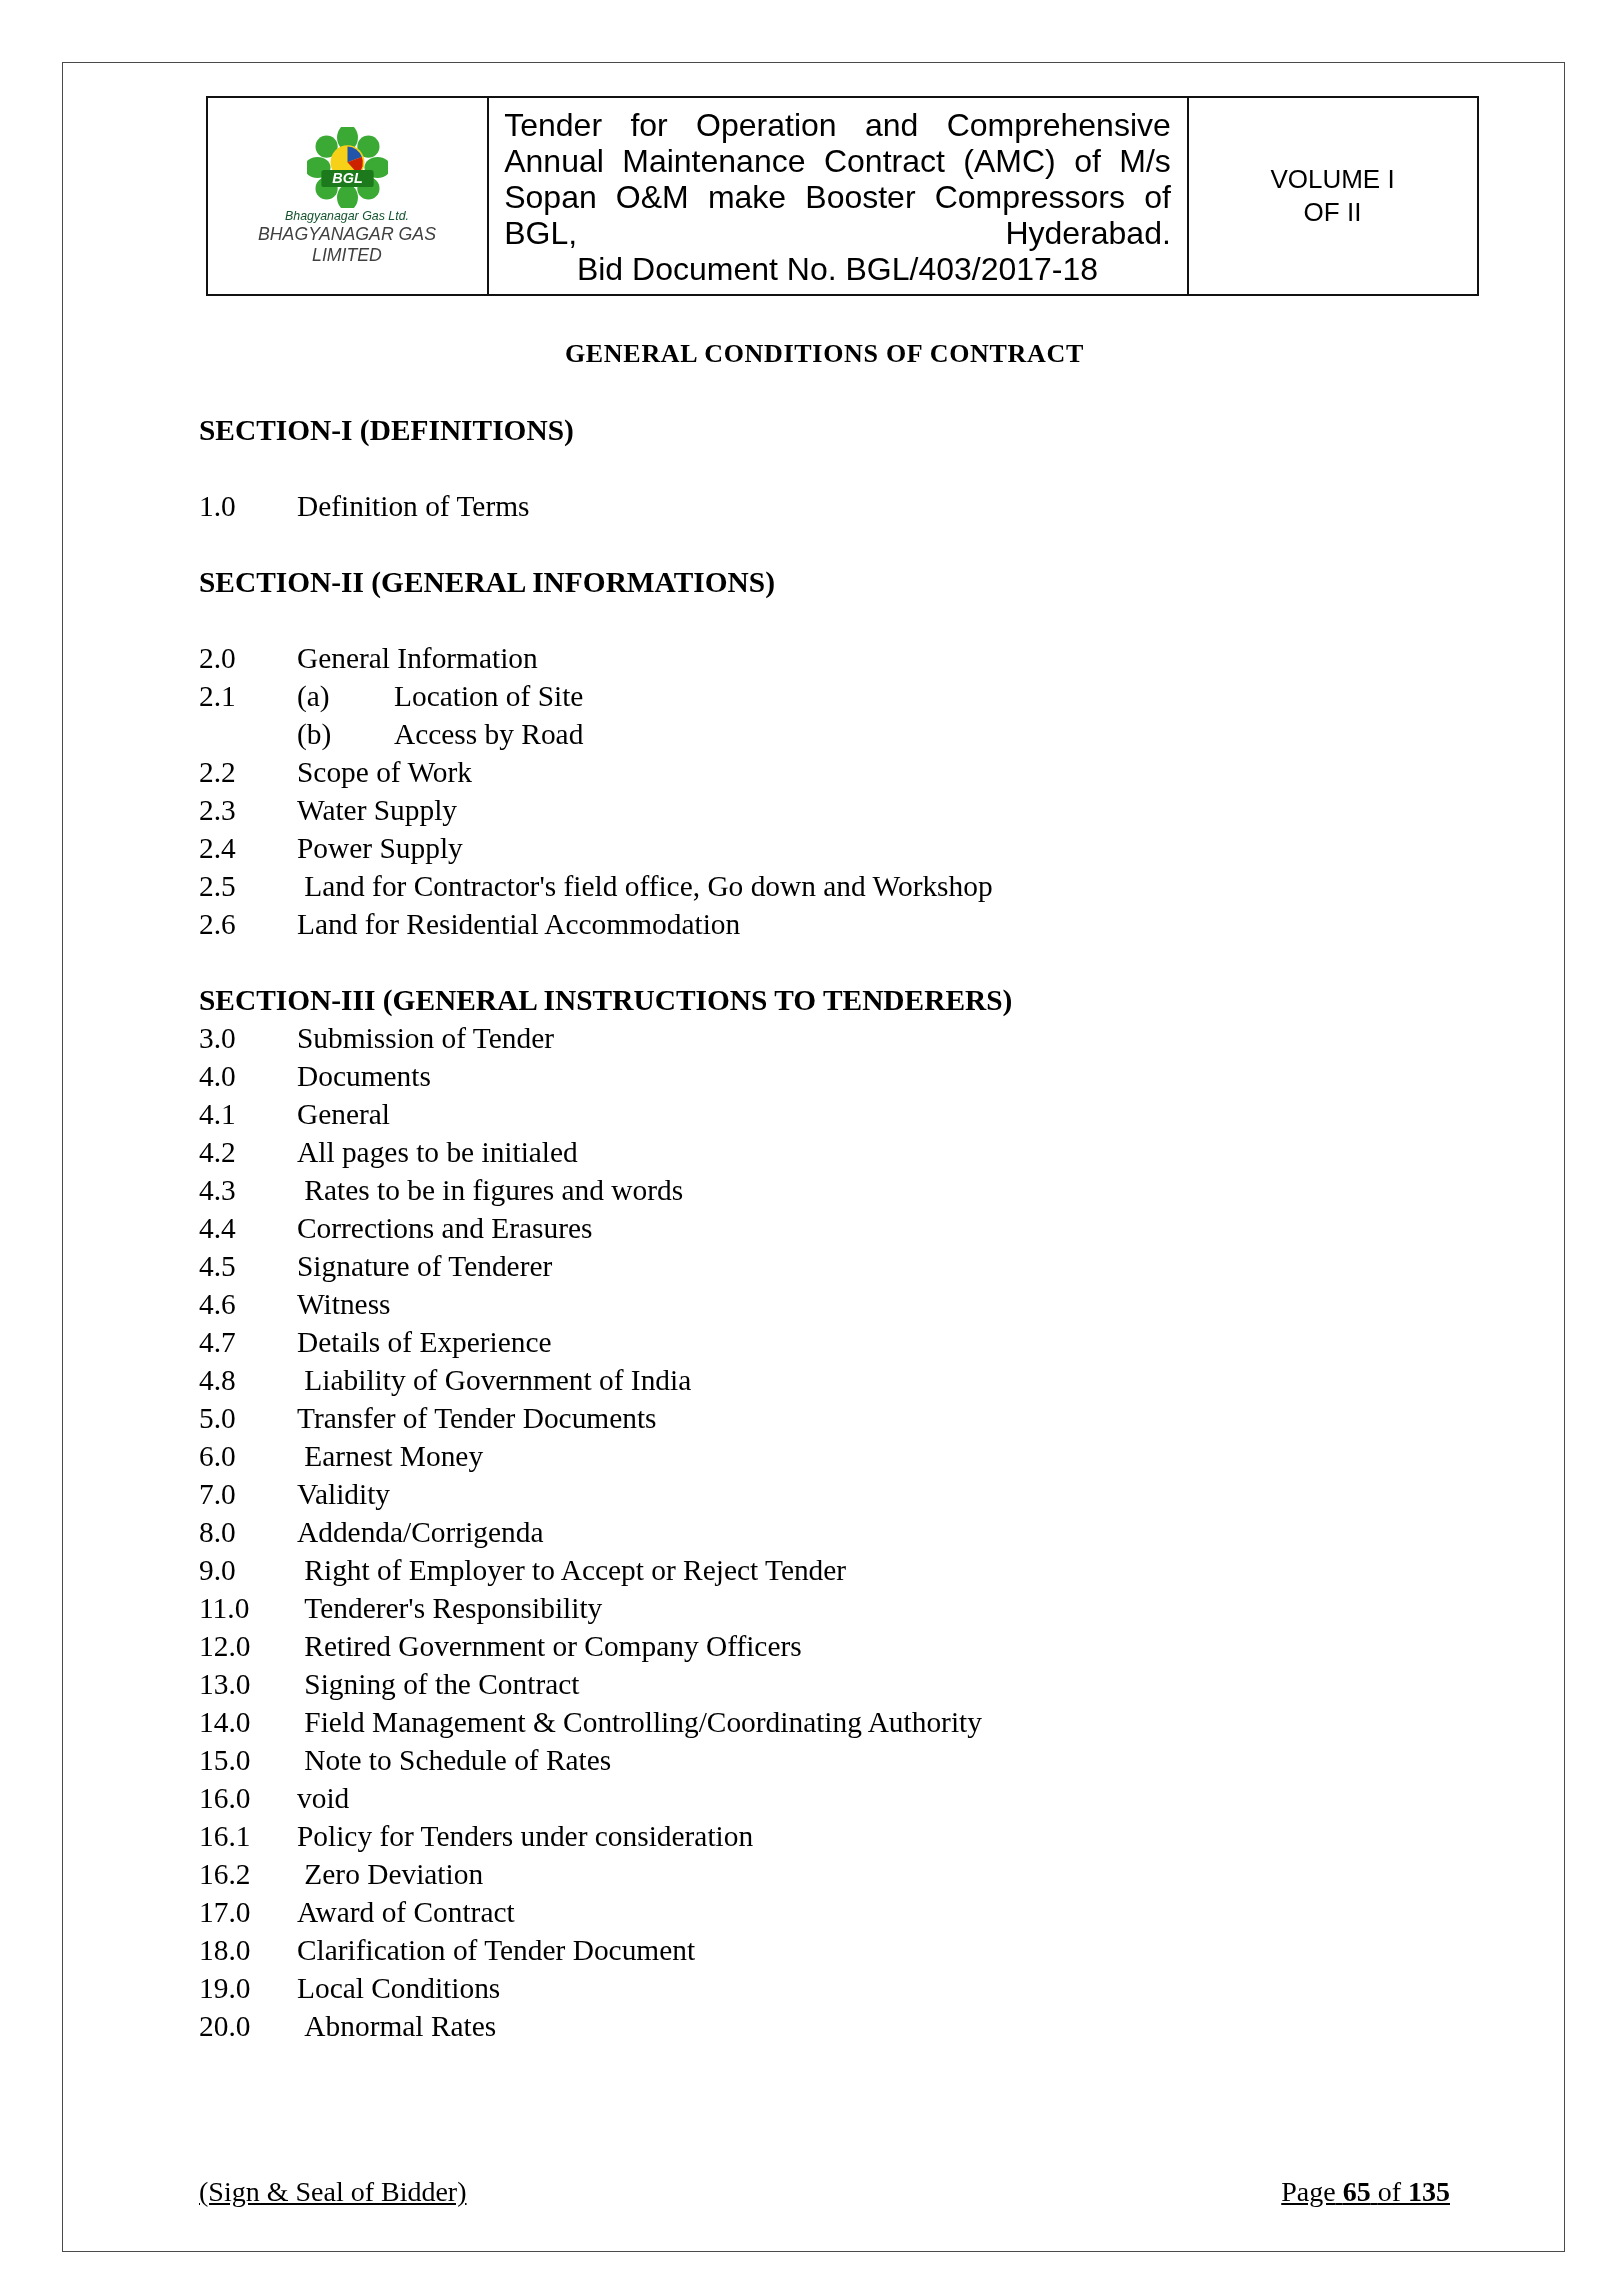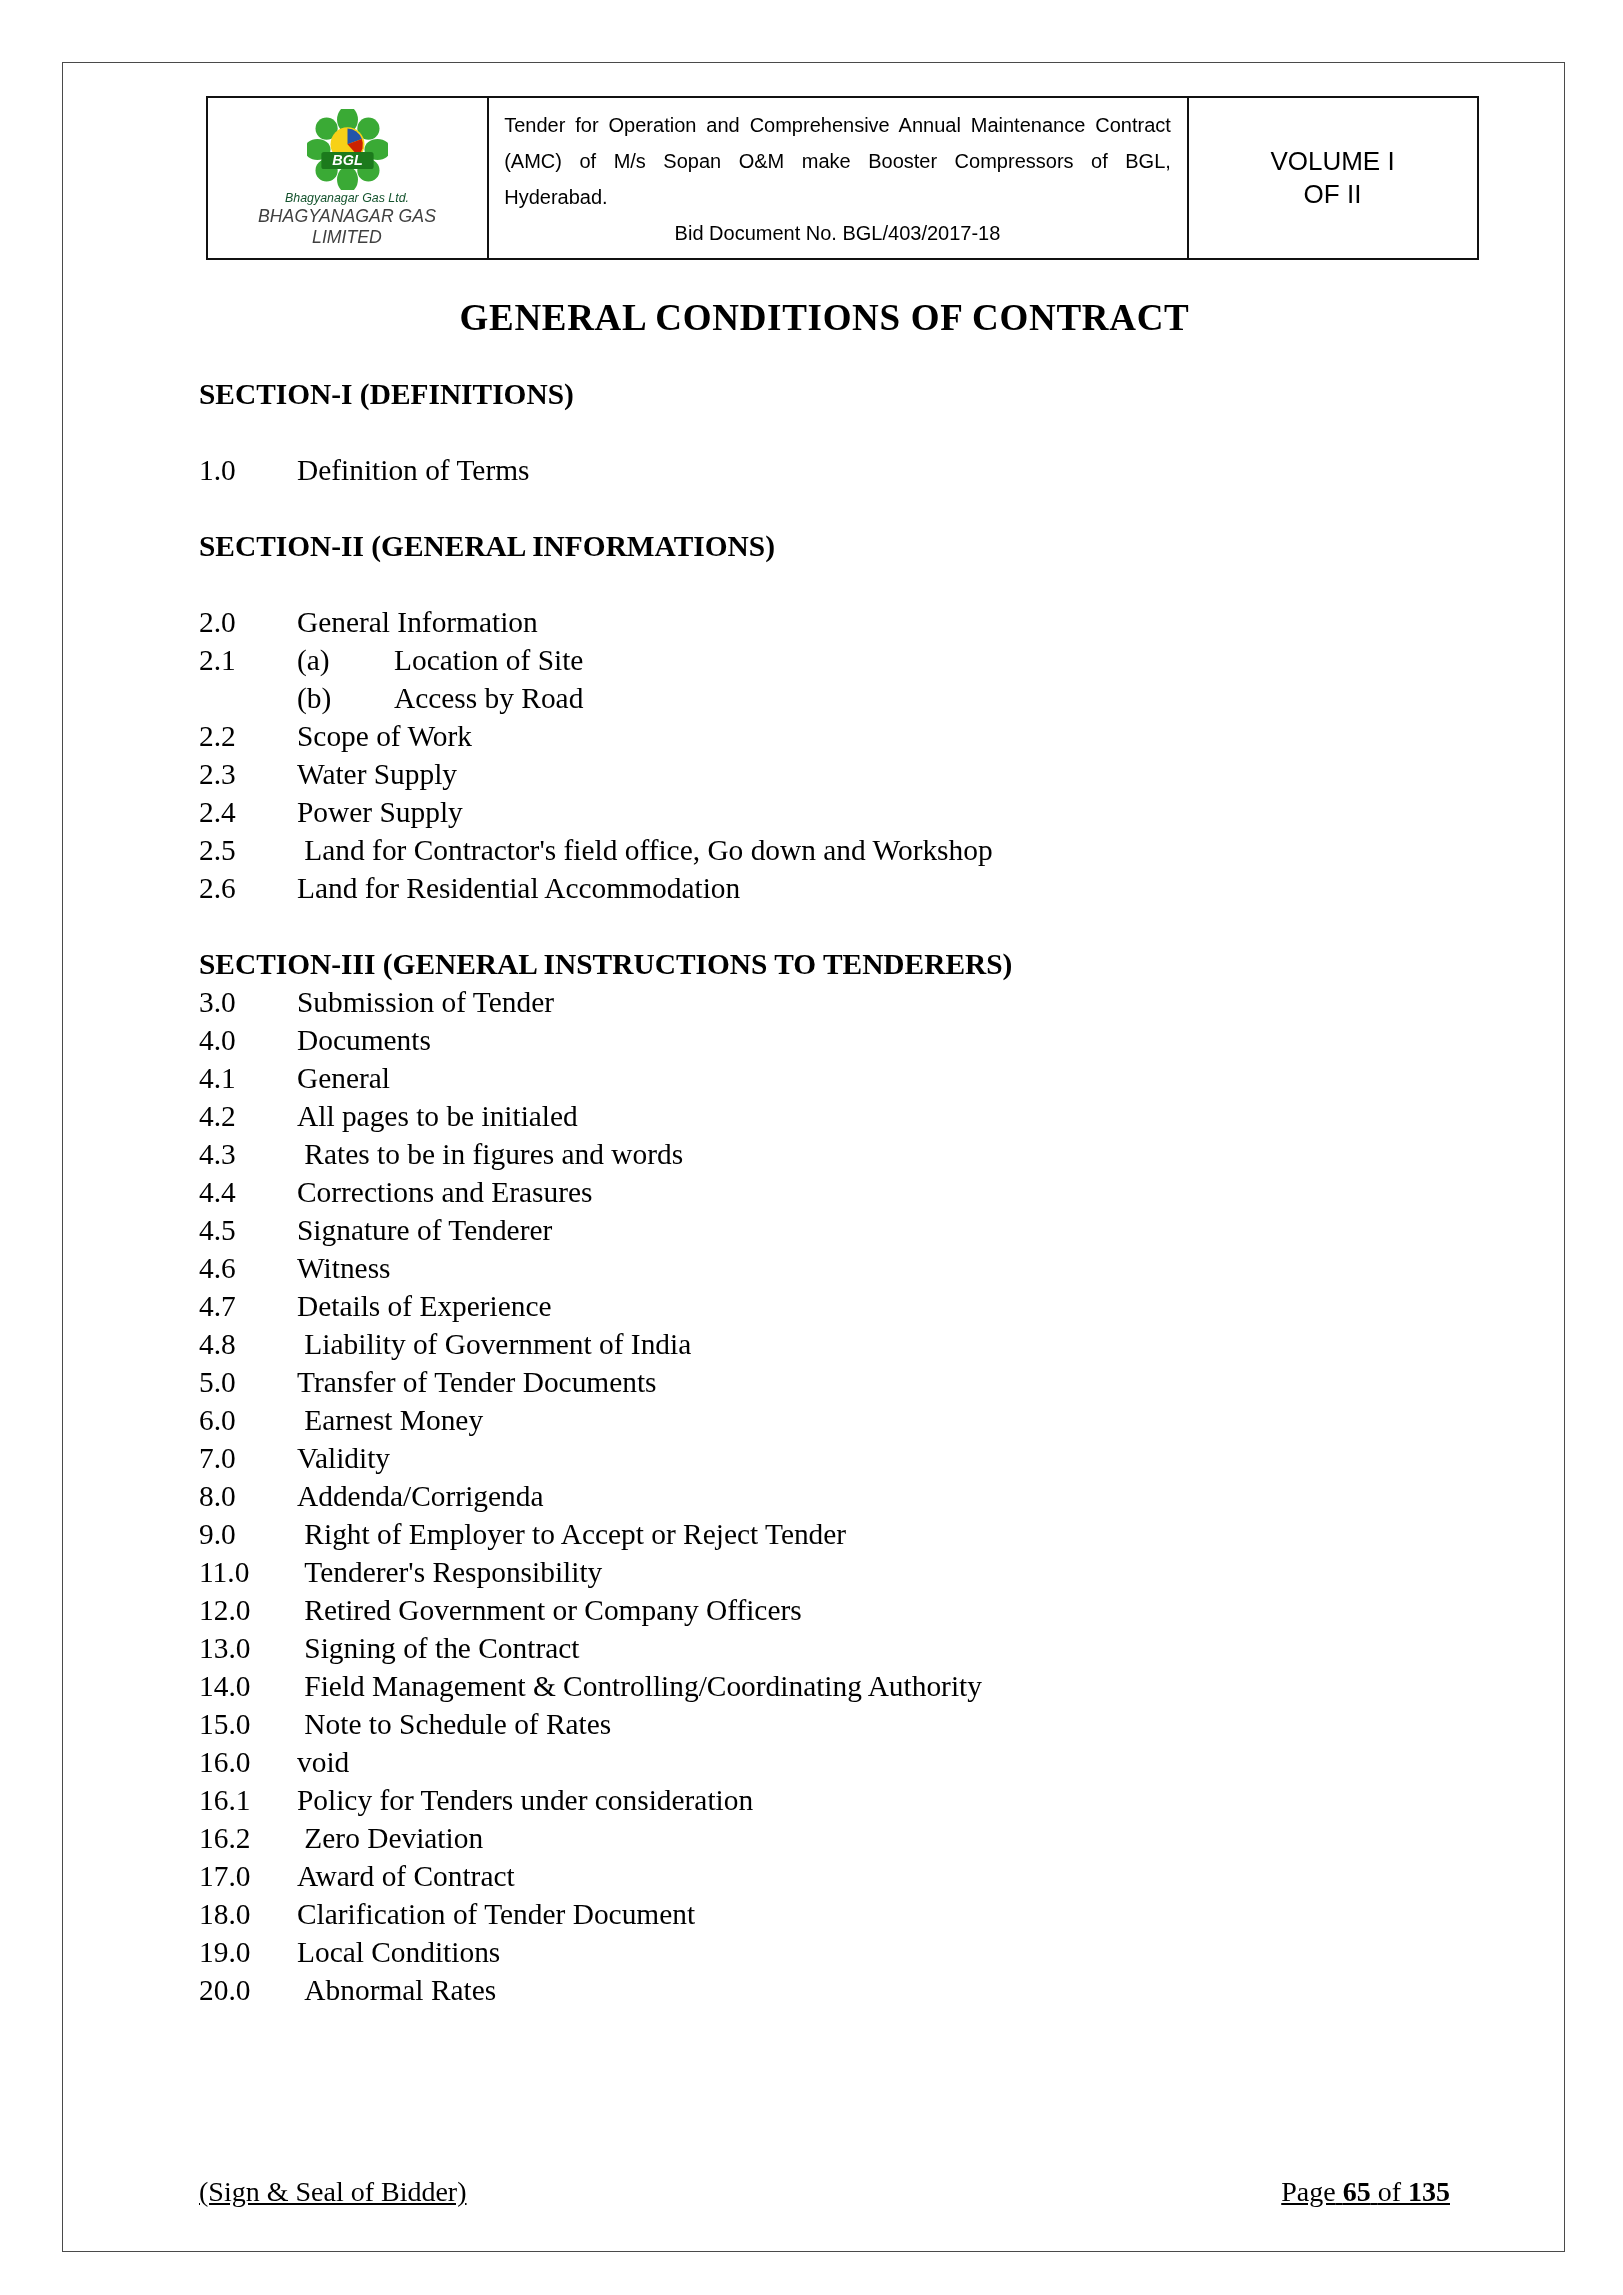--- a/index.html
+++ b/index.html
@@ -38,37 +38,37 @@
     align-items: center; justify-content: center;
     padding: 6.5px 3.9px 5.2px 3.9px;
     font-style: italic;
   }
   .logo-caption { color: #14532d; font-size: 12.4px; line-height: 14.4px; margin-top: 1.3px; }
   .org-name { font-size: 17.7px; line-height: 21px; text-align: center; color: #404040; }
   .title-cell {
     width: 700px;
     border-right: 2px solid #111;
     padding: 9.2px 15.7px 6.5px 15.7px;
-    font-size: 20px; line-height: 36px;
+    font-size: 32px; line-height: 36px;
   }
   .tender-title { text-align: justify; text-align-last: justify; }
   .bid-doc { text-align: center; }
   .volume-cell {
     flex: 1;
     display: flex; flex-direction: column;
     align-items: center; justify-content: center;
     font-size: 26px; line-height: 33px;
     text-align: center;
   }
 
   
   .doc-title {
     text-align: center;
     font-weight: bold;
-    font-size: 37px;
+    font-size: 26px;
     line-height: 39px;
     margin-top: 38px;
     margin-bottom: 37px;
     letter-spacing: 0.7px;
   }
   .section { margin-top: 38px; }
   .section-heading {
     font-weight: bold;
     font-size: 29.4px;
     line-height: 38px;

